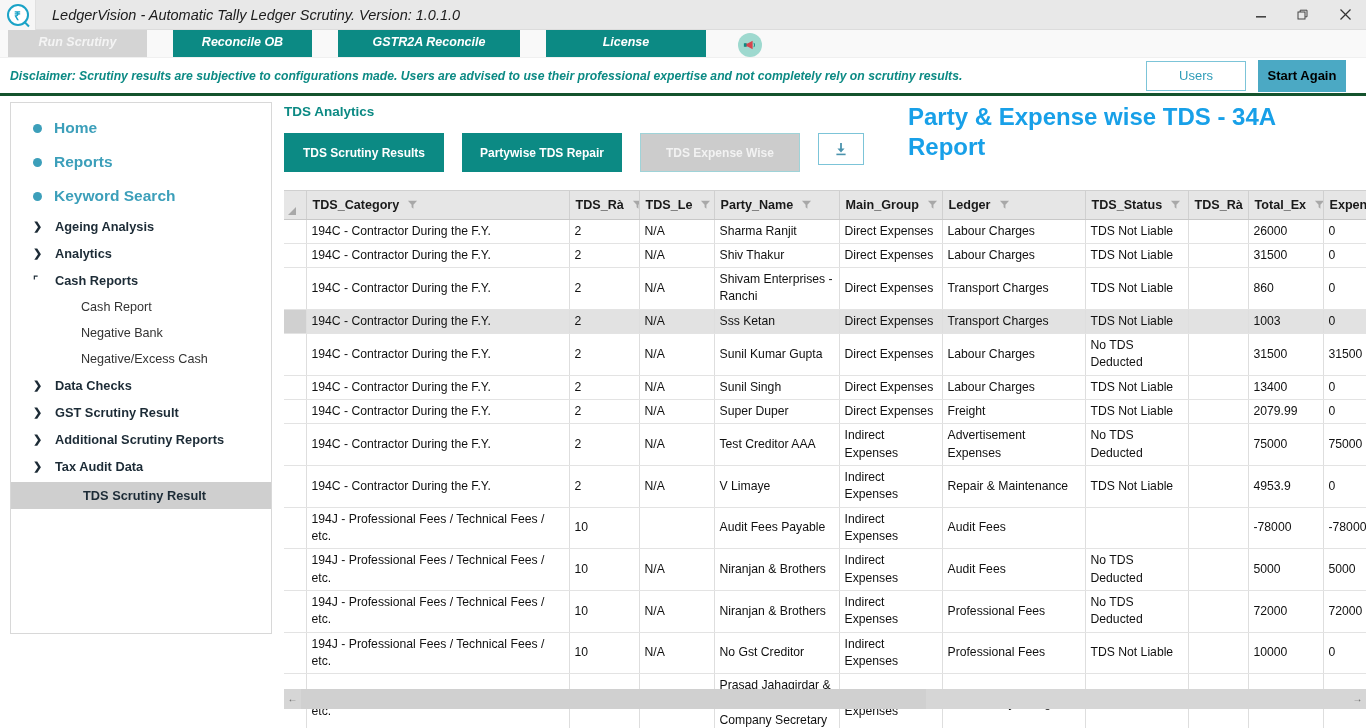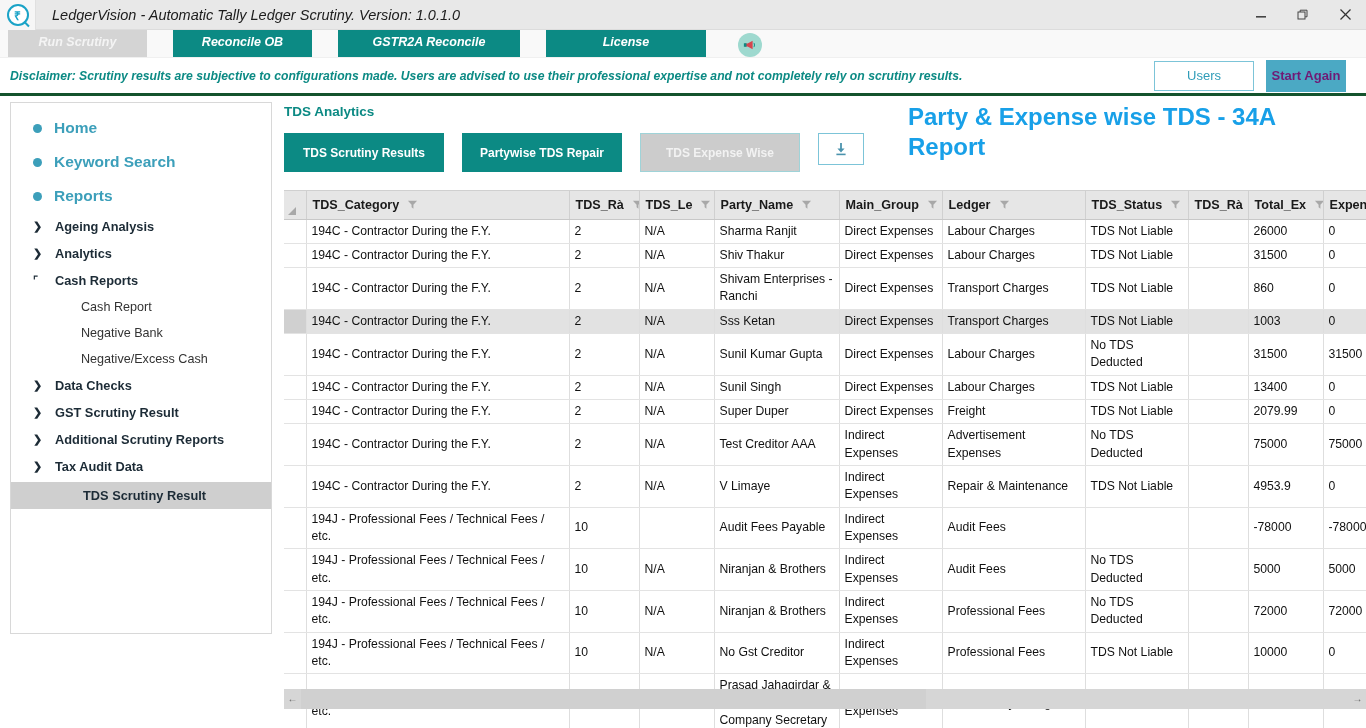--- a/index.html
+++ b/index.html
@@ -75,22 +75,22 @@
     flex: 1; font-size: 12.2px; font-weight: bold; font-style: italic;
     color: #0c8a84; white-space: nowrap;
   }
   .back-btn {
     width: 100px; height: 30px; background: #ffffff;
     border: 1px solid #7cc4d8; color: #2f9cb8;
     font-size: 13px; display: flex; align-items: center;
     justify-content: center; font-family: "Liberation Sans", sans-serif;
   }
   .start-again-btn {
-    width: 80px; height: 32px; background: #4ba9c4;
-    border: none; color: #701a75; font-size: 13px; font-weight: bold;
+    width: 88px; height: 32px; background: #4ba9c4;
+    border: none; color: #000000; font-size: 13px; font-weight: bold;
     display: flex; align-items: center; justify-content: center;
     margin-right: 10px; font-family: "Liberation Sans", sans-serif;
   }
 
   
   .body-wrap { display: flex; height: 620px; }
 
   
   .sidebar {
     width: 262px; margin: 6px 0 82px 10px;
@@ -248,25 +248,25 @@
 
 <div class="body-wrap">
 
   <div class="sidebar">
     <div class="nav-top">
       <span class="bullet"></span>
       <span>Home</span>
     </div>
     <div class="nav-top">
       <span class="bullet"></span>
-      <span>Keyword Search</span>
+      <span>Reports</span>
     </div>
     <div class="nav-top">
       <span class="bullet"></span>
-      <span>Reports</span>
+      <span>Keyword Search</span>
     </div>
 
     <div class="nav-grp">
       <span class="chev">❯</span>
       <span>Ageing Analysis</span>
     </div>
     <div class="nav-grp">
       <span class="chev">❯</span>
       <span>Analytics</span>
     </div>

